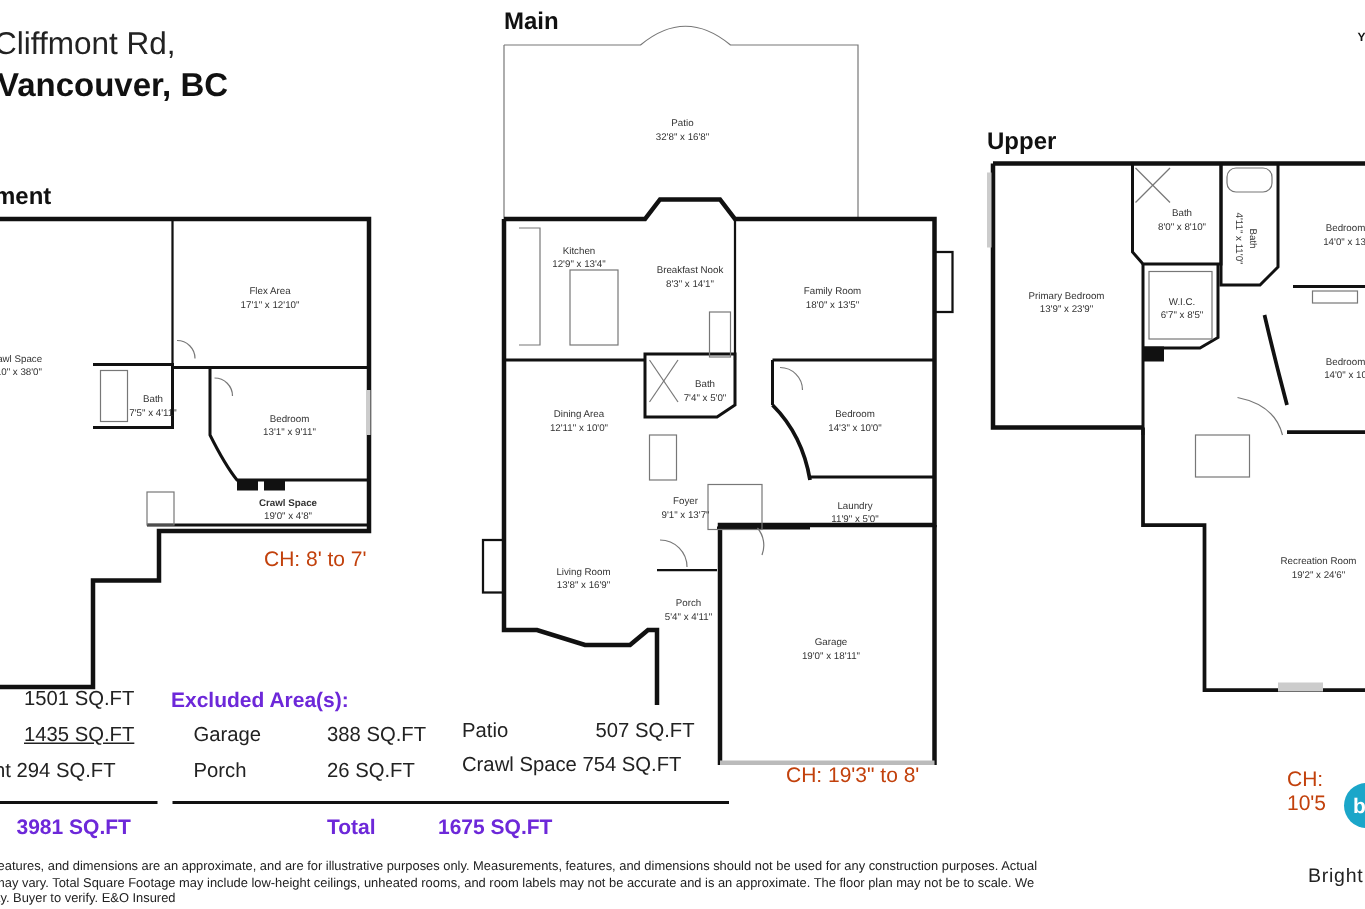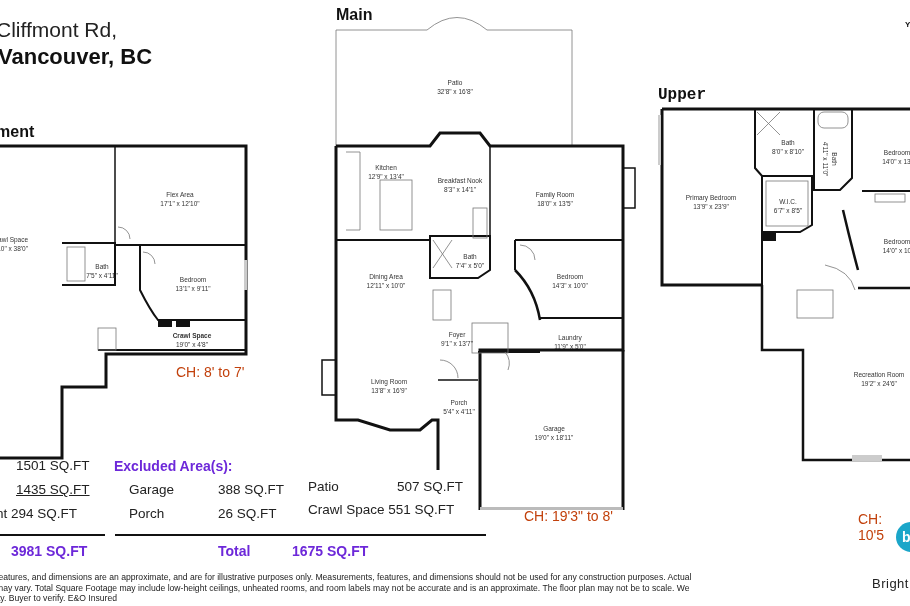--- a/index.html
+++ b/index.html
@@ -112,21 +112,21 @@
     <rect x="658" y="115" width="3" height="50" fill="#ccc"></rect>
     <rect x="852" y="455" width="30" height="6" fill="#ccc"></rect>
   </g>
 
   <line x1="0" y1="535" x2="105" y2="535" stroke="#111" stroke-width="2"></line>
   <line x1="115" y1="535" x2="486" y2="535" stroke="#111" stroke-width="2"></line>
 </svg>
 
 <div class="abs floor-title" style="left:-4px;top:123px;">ment</div>
 <div class="abs floor-title" style="left:336px;top:6px;">Main</div>
-<div class="abs floor-title" style="left:658px;top:86px;font-family:Liberation Mono, monospace;">Upper</div>
+<div class="abs floor-title" style="left:658px;top:86px;">Upper</div>
 
 <div class="room-label" style="left:12px;top:235px;">
     <div>rawl Space</div>
     <div>'10" x 38'0"</div>
   </div>
 <div class="room-label" style="left:180px;top:190px;">
     <div>Flex Area</div>
     <div>17'1" x 12'10"</div>
   </div>
 <div class="room-label" style="left:102px;top:262px;">
@@ -228,21 +228,21 @@
 <div class="abs sum" style="left:-4px;top:506px;"><span>nt</span> <span>294 SQ.FT</span></div>
 <div class="abs sum-b" style="left:11px;top:543px;">3981 SQ.FT</div>
 
 <div class="abs sum-b" style="left:114px;top:458px;">Excluded Area(s):</div>
 <div class="abs sum" style="left:129px;top:482px;">Garage</div>
 <div class="abs sum" style="left:218px;top:482px;">388 SQ.FT</div>
 <div class="abs sum" style="left:129px;top:506px;">Porch</div>
 <div class="abs sum" style="left:218px;top:506px;">26 SQ.FT</div>
 <div class="abs sum" style="left:308px;top:479px;">Patio</div>
 <div class="abs sum" style="left:397px;top:479px;">507 SQ.FT</div>
-<div class="abs sum" style="left:308px;top:502px;"><span>Crawl Space</span> <span>551 SQ.FT</span></div>
+<div class="abs sum" style="left:308px;top:502px;"><span>Crawl Space</span> <span>754 SQ.FT</span></div>
 <div class="abs sum-b" style="left:218px;top:543px;">Total</div>
 <div class="abs sum-b" style="left:292px;top:543px;">1675 SQ.FT</div>
 
 <div class="abs disclaimer">
   <div>features, and dimensions are an approximate, and are for illustrative purposes only. Measurements, features, and dimensions should not be used for any construction purposes. Actual</div>
   <div>may vary. Total Square Footage may include low-height ceilings, unheated rooms, and room labels may not be accurate and is an approximate. The floor plan may not be to scale. We</div>
   <div>ity. Buyer to verify. E&amp;O Insured</div>
 </div>
 
 <div class="abs logo-circle">b</div>

